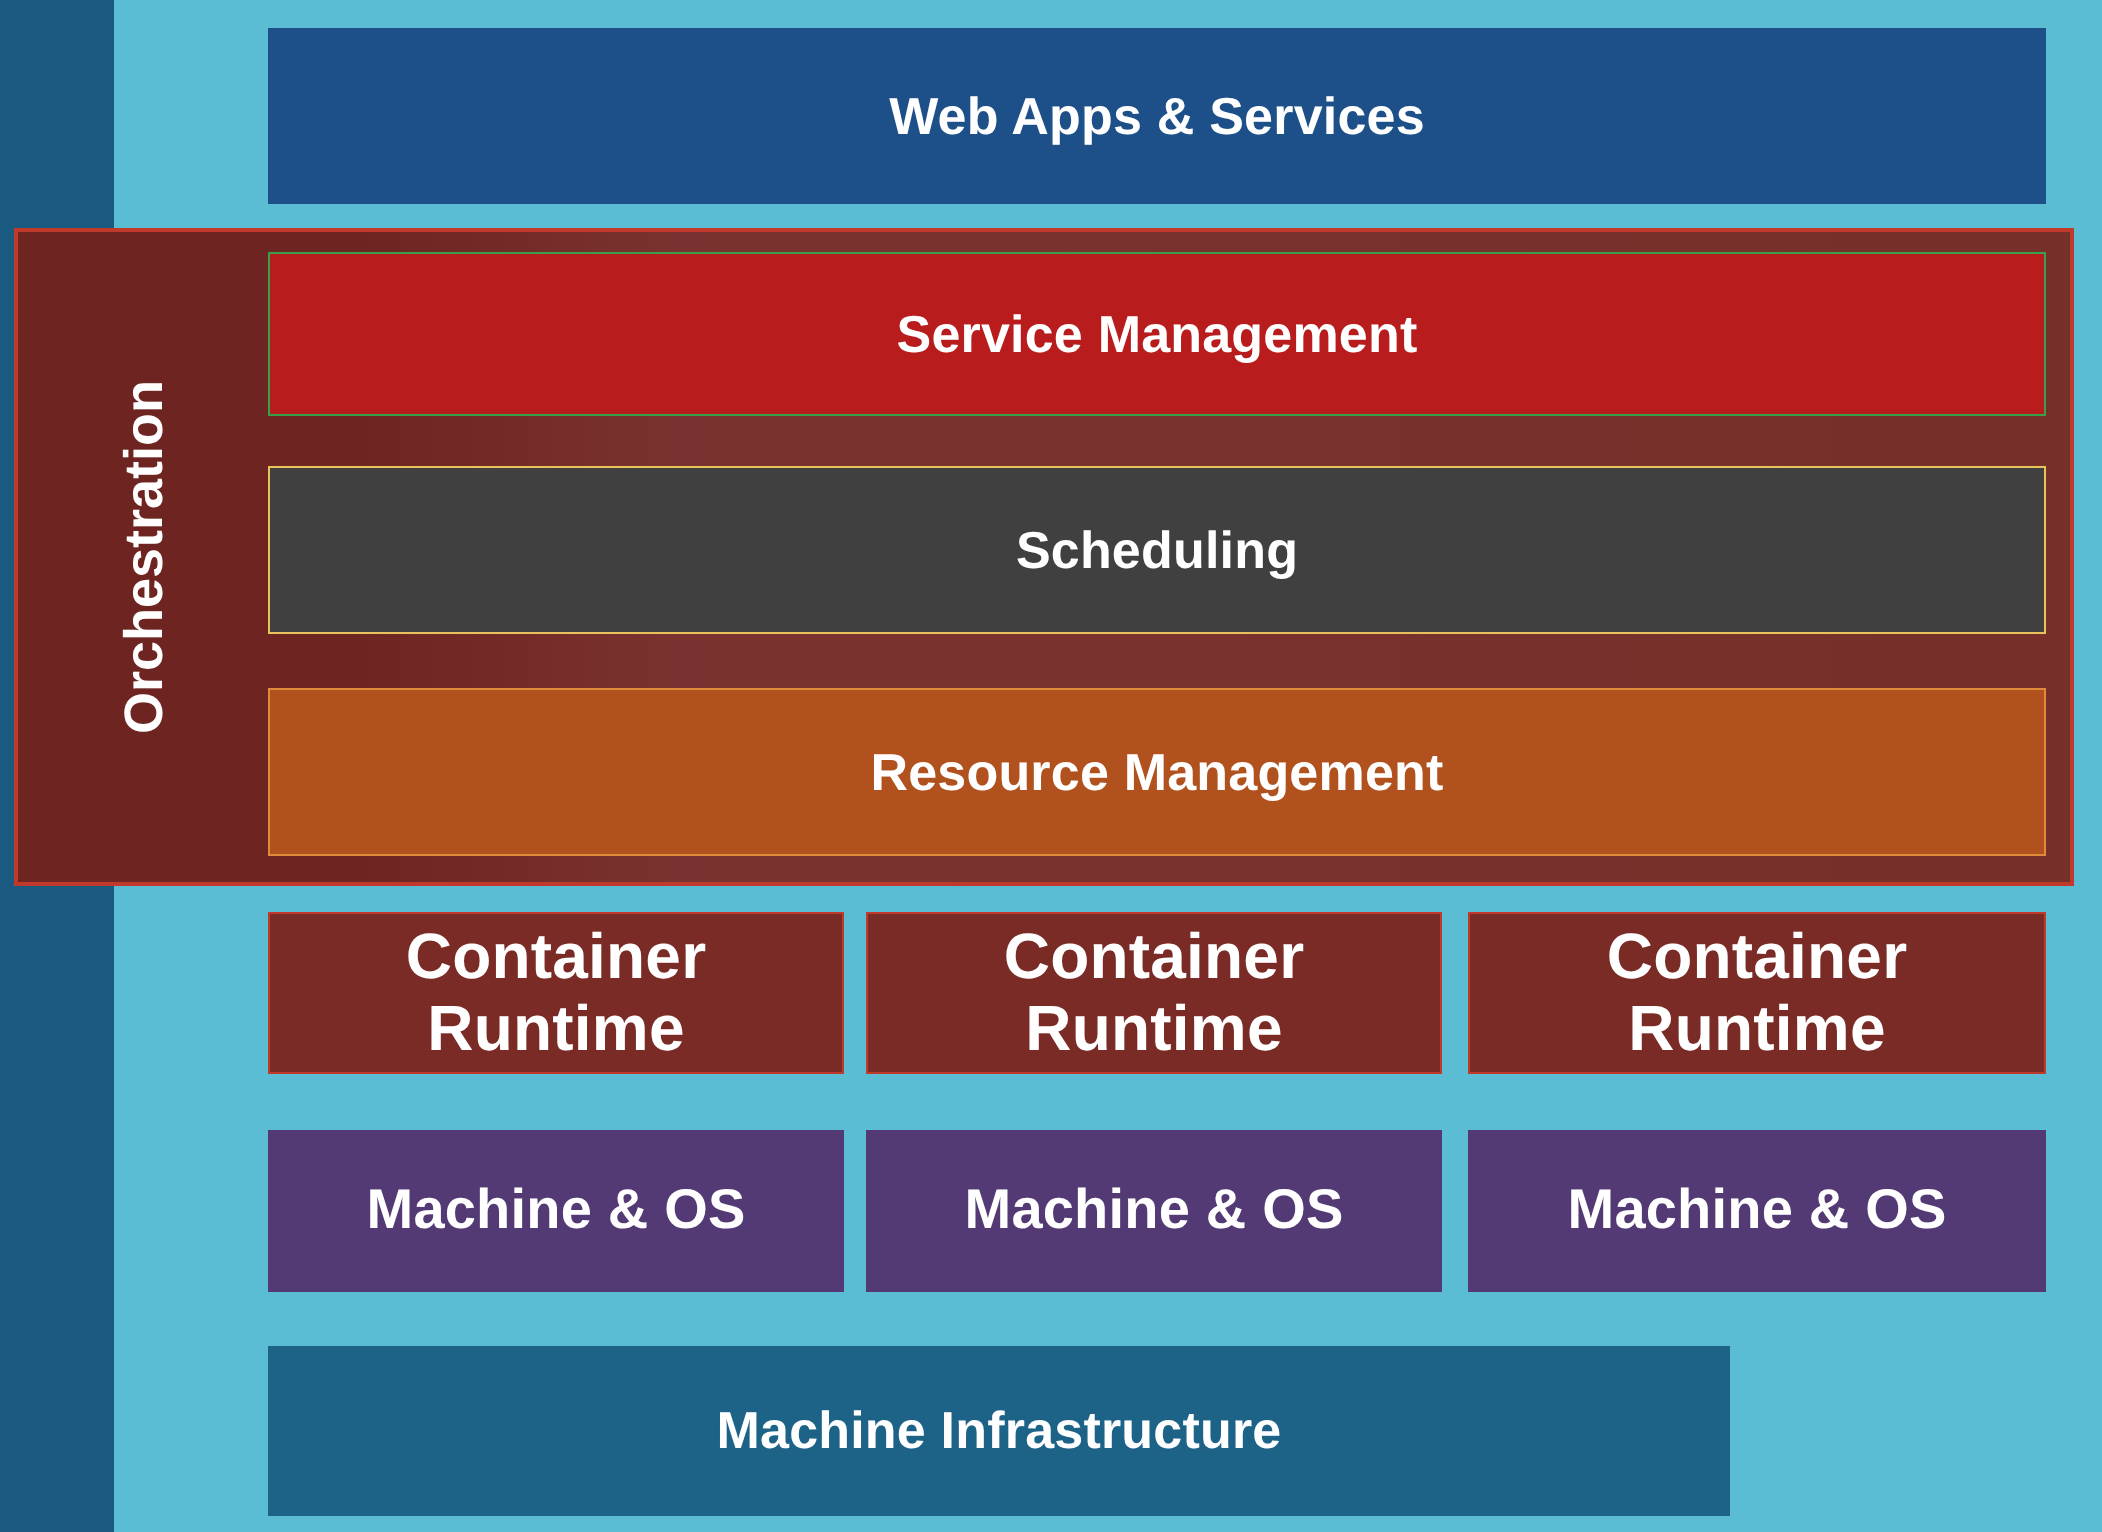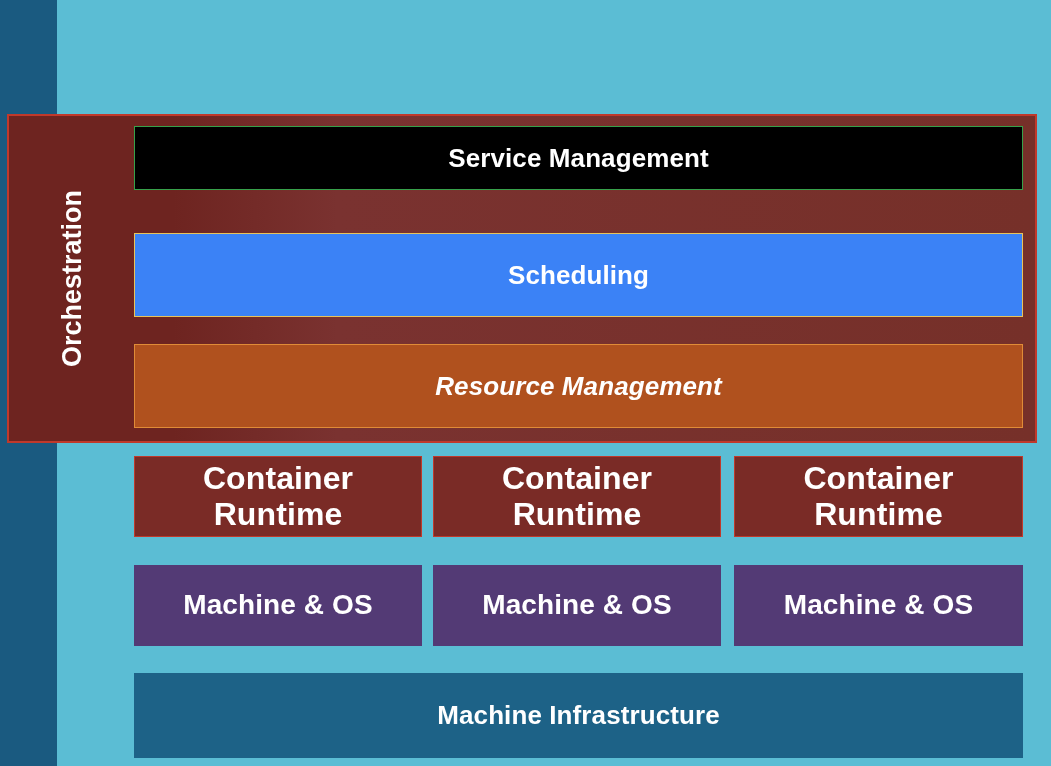--- a/index.html
+++ b/index.html
@@ -80,43 +80,42 @@
   .orchestration-label > span {
     transform: rotate(-90deg);
     white-space: nowrap;
     display: block;
   }
 
   .layer-service {
     left: 134px;
     top: 126px;
     width: 889px;
-    height: 64px;
-    background: #000000;
+    height: 82px;
+    background: #b91c1c;
     border: 1px solid #36a14a;
     font-size: 26px;
   }
   .layer-scheduling {
     left: 134px;
     top: 233px;
     width: 889px;
     height: 84px;
-    background: #3b82f6;
+    background: #404040;
     border: 1px solid #e8c35c;
     font-size: 26px;
   }
   .layer-resource {
     left: 134px;
     top: 344px;
     width: 889px;
     height: 84px;
     background: #b0511e;
     border: 1px solid #e08b37;
     font-size: 26px;
-    font-style: italic;
   }
 
   
   .runtime-box {
     top: 456px;
     height: 81px;
     background: #7a2b26;
     border: 1px solid #c0392b;
     font-size: 32px;
   }
@@ -132,33 +131,36 @@
     font-size: 28px;
   }
   .machineos-box.col-0 { left: 134px; width: 288px; }
   .machineos-box.col-1 { left: 433px; width: 288px; }
   .machineos-box.col-2 { left: 734px; width: 289px; }
 
   
   .layer-infra {
     left: 134px;
     top: 673px;
-    width: 889px;
+    width: 731px;
     height: 85px;
     background: #1d6287;
     font-size: 26px;
   }
 </style>
 </head>
 <body>
 
 <div id="diagram">
 
   <div class="left-stripe"></div>
 
+  <div class="box layer-webapps">
+    <span class="box-label">Web Apps &amp; Services</span>
+  </div>
 
   <div class="orchestration">
     <div class="orchestration-label">
       <span>Orchestration</span>
     </div>
   </div>
 
   <div class="box layer-service">
     <span class="box-label">Service Management</span>
   </div>

